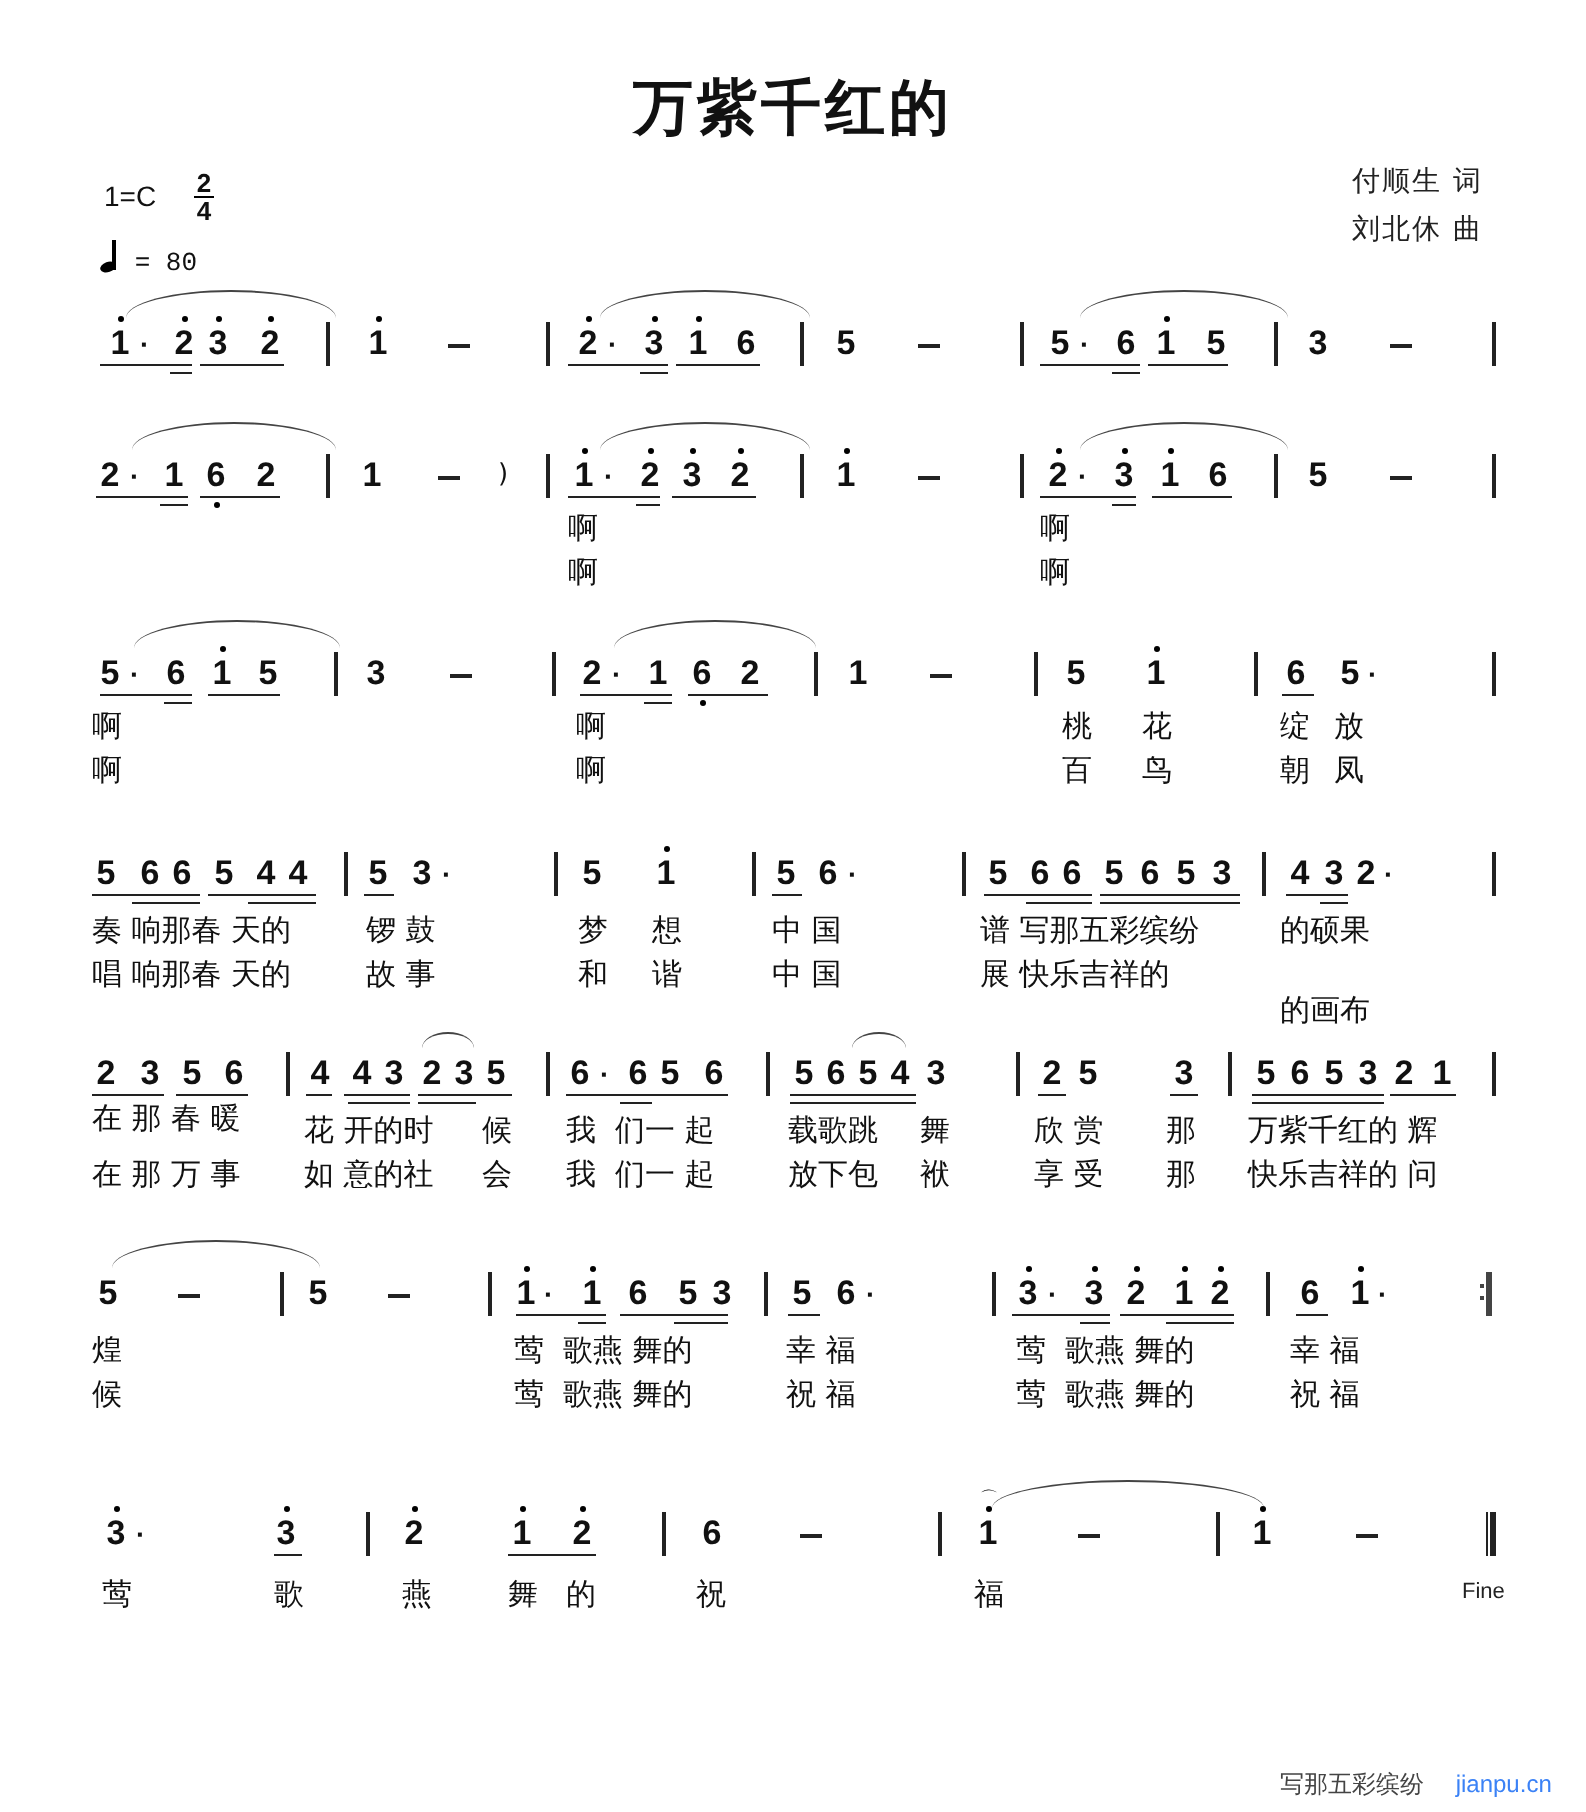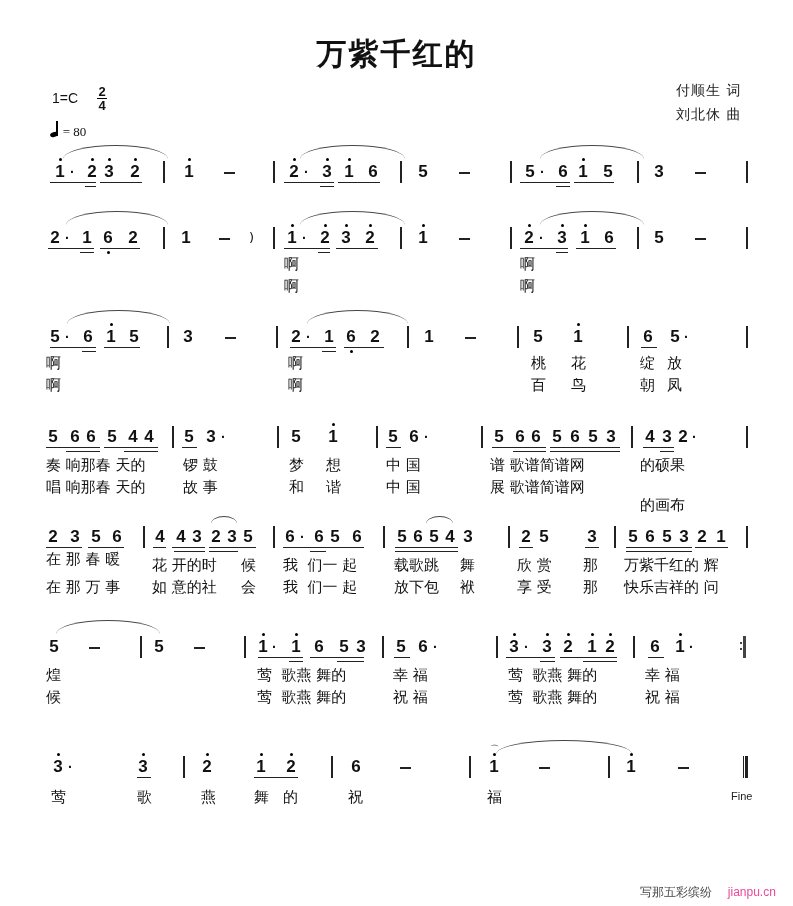--- a/index.html
+++ b/index.html
@@ -5,42 +5,42 @@
   html, body { margin: 0; padding: 0; background: #ffffff; }
   body { width: 793px; height: 906px; position: relative; overflow: hidden;
          font-family: "DejaVu Sans", "Liberation Sans", sans-serif; color: #111; }
   .title { position: absolute; left: 0; width: 793px; top: 34px; text-align: center;
            font-size: 30px; font-weight: bold; letter-spacing: 2px; color: #111; }
   .credit { position: absolute; left: 676px; font-size: 14px; color: #222; letter-spacing: 1px; }
   .key { position: absolute; left: 52px; top: 90px; font-size: 14px; font-family: "Liberation Sans", sans-serif; }
   .ts { position: absolute; left: 97px; top: 85px; font-size: 13px; font-weight: bold; line-height: 13px; text-align: center;
         font-family: "Liberation Sans", sans-serif; }
   .ts .bar { display:block; border-top: 1px solid #000; width: 10px; margin: 0 auto; }
-  .tempo { position: absolute; left: 50px; top: 124px; font-size: 13px; font-family: Liberation Serif, serif; }
+  .tempo { position: absolute; left: 50px; top: 124px; font-size: 13px; font-family: Liberation Mono, monospace; }
   .tempo .notehead { display: inline-block; width: 8px; height: 5px; background:#000; border-radius: 50%; transform: rotate(-20deg); position: relative; top: 1px; }
   .tempo .stem { display: inline-block; width: 1.5px; height: 15px; background:#000; position: relative; left: -2px; top: -4px; vertical-align: bottom; }
 
   .n { position: absolute; font-size: 17px; font-weight: bold; font-family: "Liberation Sans", sans-serif;
        line-height: 18px; height: 18px; text-align: center; width: 12px; }
   .n .hd { position: absolute; left: 50%; top: -5px; width: 3px; height: 3px; margin-left: -1.5px; background: #000; border-radius: 50%; }
   .n .ld { position: absolute; left: 50%; bottom: -7px; width: 3px; height: 3px; margin-left: -1.5px; background: #000; border-radius: 50%; }
   .n .fm { position: absolute; left: 50%; top: -13px; margin-left: -4px; font-size: 9px; font-weight: normal; line-height: 8px; }
   .dot { position: absolute; font-size: 14px; font-weight: bold; line-height: 18px; font-family: "Liberation Sans", sans-serif; }
   .dash { position: absolute; width: 11px; height: 1.5px; background: #222; }
   .bl { position: absolute; width: 1.5px; background: #222; height: 22px; }
   .dbl { position: absolute; width: 5px; height: 22px; border-left: 1.5px solid #222; border-right: 3px solid #222; box-sizing: border-box; }
   .rep { position: absolute; width: 6px; height: 22px; border-right: 3px solid #444; box-sizing: border-box; }
   .rep::before { content: ""; position:absolute; left: 0; top: 6px; width: 2px; height: 2px; background:#444; box-shadow: 0 6px 0 #444; }
   .ul { position: absolute; height: 1.2px; background: #222; }
   .slur { position: absolute; border-top: 1.3px solid #444; border-radius: 50% 50% 0 0 / 100% 100% 0 0; height: 14px; box-sizing: border-box; }
   .paren { position: absolute; font-size: 13px; line-height: 18px; }
   .lyr { position: absolute; font-size: 15px; line-height: 18px; color: #111; white-space: pre; letter-spacing: 0px; }
   .fine { position: absolute; left: 731px; top: 790px; font-size: 11px; font-family: "Liberation Sans", sans-serif; color:#222;text-align:right; }
   .wm { position: absolute; left: 640px; top: 884px; font-size: 12px; color: #444; }
-  .wm .url { color: #ec4899; font-family: "Liberation Sans", sans-serif; padding-left: 12px; }
+  .wm .url { color: #3b82f6; font-family: "Liberation Sans", sans-serif; padding-left: 12px; }
 </style>
 </head>
 <body>
 
 <div class="title">万紫千红的</div>
 <div class="credit" style="top:82px">付顺生 词</div>
 <div class="credit" style="top:106px">刘北休 曲</div>
 <div class="key">1=C</div>
 <div class="ts">
   <span>2</span>
@@ -223,28 +223,28 @@
     <div class="ul" style="left: 550px; width: 70px; top: 447px;"></div>
     <div class="ul" style="left: 513px; width: 33px; top: 451px;"></div>
     <div class="ul" style="left: 550px; width: 70px; top: 451px;"></div>
     <div class="ul" style="left: 643px; width: 31px; top: 447px;"></div>
     <div class="ul" style="left: 660px; width: 14px; top: 451px;"></div>
     <div class="lyr" style="left: 46px; top: 456px;">奏 响那春 天的</div>
     <div class="lyr" style="left: 183px; top: 456px;">锣 鼓</div>
     <div class="lyr" style="left: 289px; top: 456px;">梦</div>
     <div class="lyr" style="left: 326px; top: 456px;">想</div>
     <div class="lyr" style="left: 386px; top: 456px;">中 国</div>
-    <div class="lyr" style="left: 490px; top: 456px;">谱 歌谱简谱网</div>
+    <div class="lyr" style="left: 490px; top: 456px;">谱 写那五彩缤纷</div>
     <div class="lyr" style="left: 640px; top: 456px;">的硕果</div>
     <div class="lyr" style="left: 46px; top: 478px;">唱 响那春 天的</div>
     <div class="lyr" style="left: 183px; top: 478px;">故 事</div>
     <div class="lyr" style="left: 289px; top: 478px;">和</div>
     <div class="lyr" style="left: 326px; top: 478px;">谐</div>
     <div class="lyr" style="left: 386px; top: 478px;">中 国</div>
-    <div class="lyr" style="left: 490px; top: 478px;">展 歌谱简谱网</div>
+    <div class="lyr" style="left: 490px; top: 478px;">展 快乐吉祥的</div>
     <div class="lyr" style="left: 640px; top: 496px;">的画布</div>
     <div class="n" style="left: 47px; top: 528px;">2</div>
     <div class="n" style="left: 69px; top: 528px;">3</div>
     <div class="n" style="left: 90px; top: 528px;">5</div>
     <div class="n" style="left: 111px; top: 528px;">6</div>
     <div class="n" style="left: 154px; top: 528px;">4</div>
     <div class="n" style="left: 175px; top: 528px;">4</div>
     <div class="n" style="left: 191px; top: 528px;">3</div>
     <div class="n" style="left: 210px; top: 528px;">2</div>
     <div class="n" style="left: 226px; top: 528px;">3</div>

